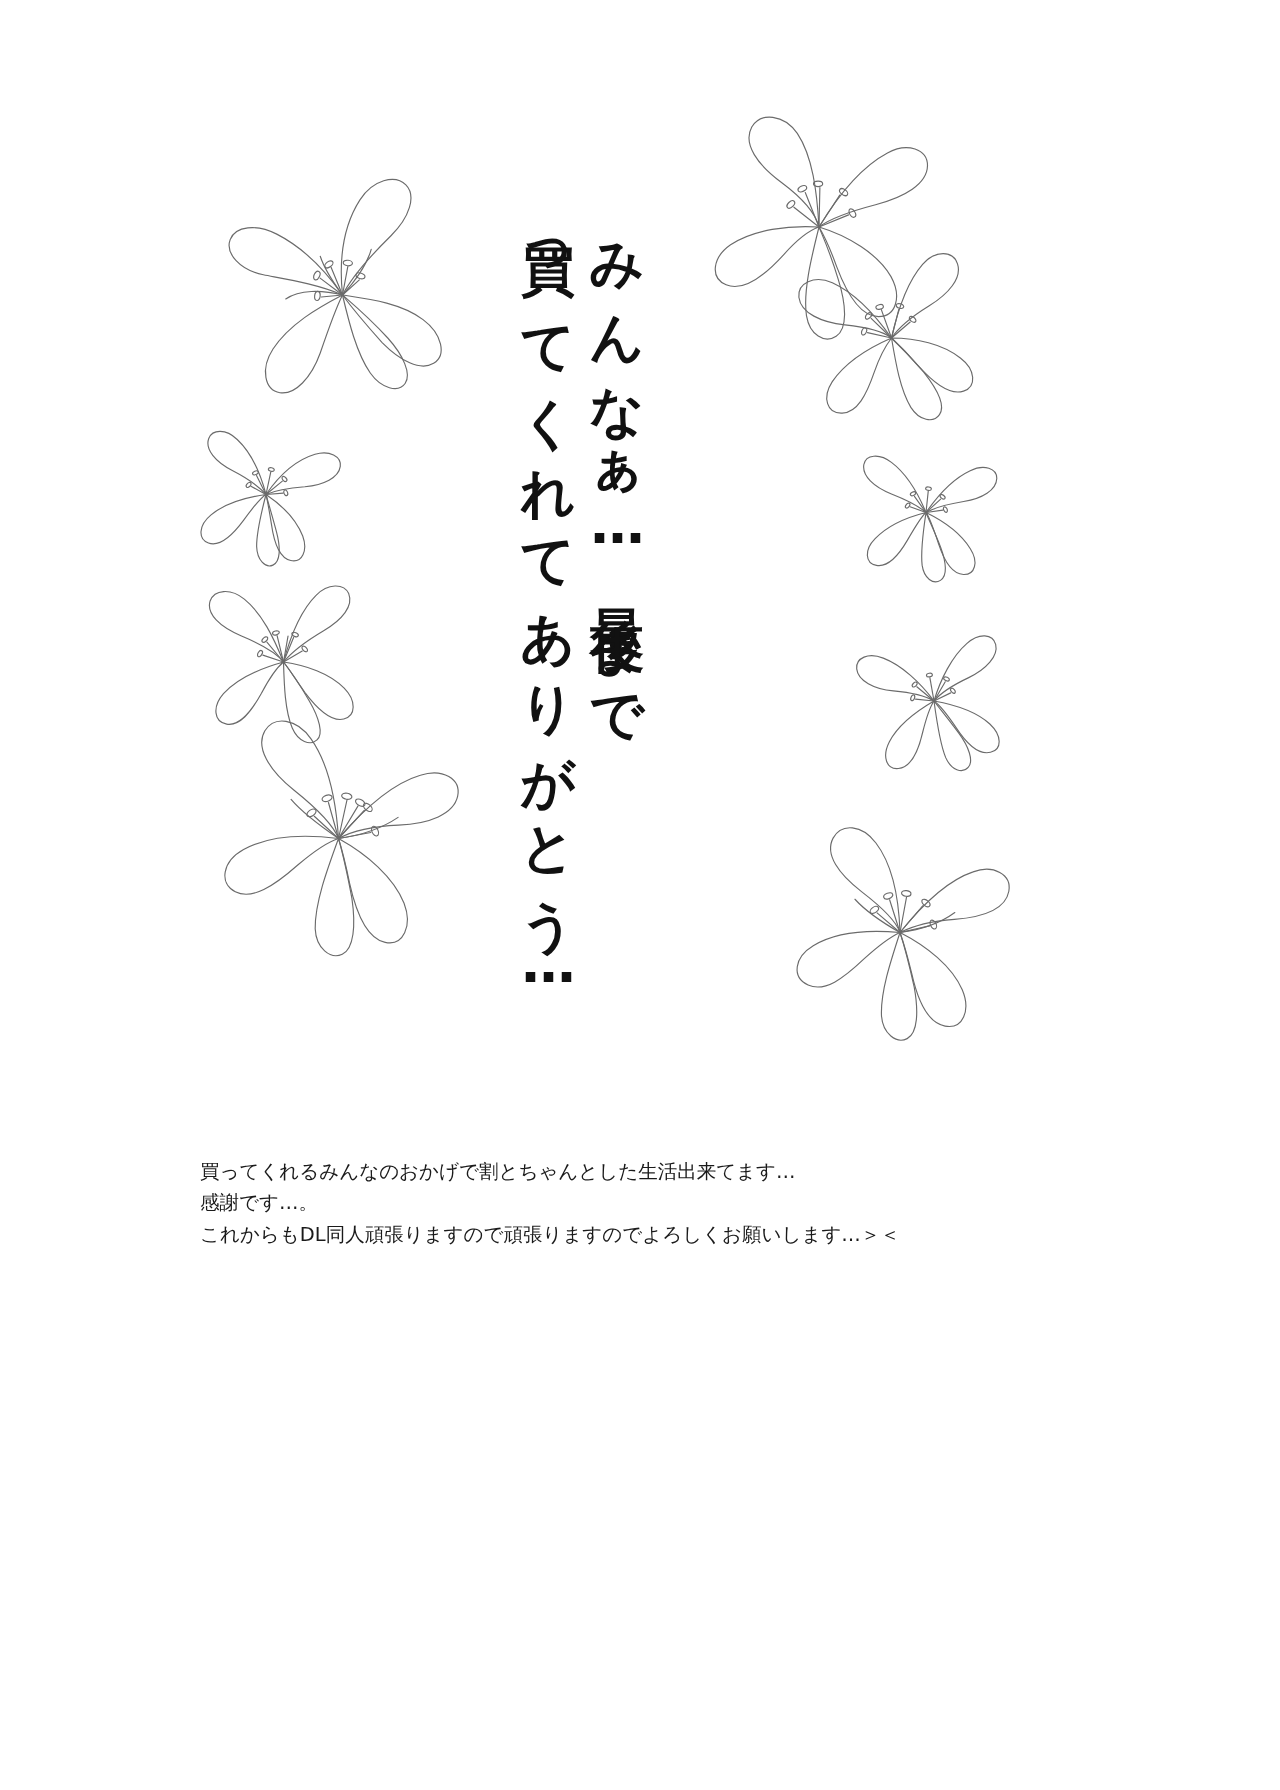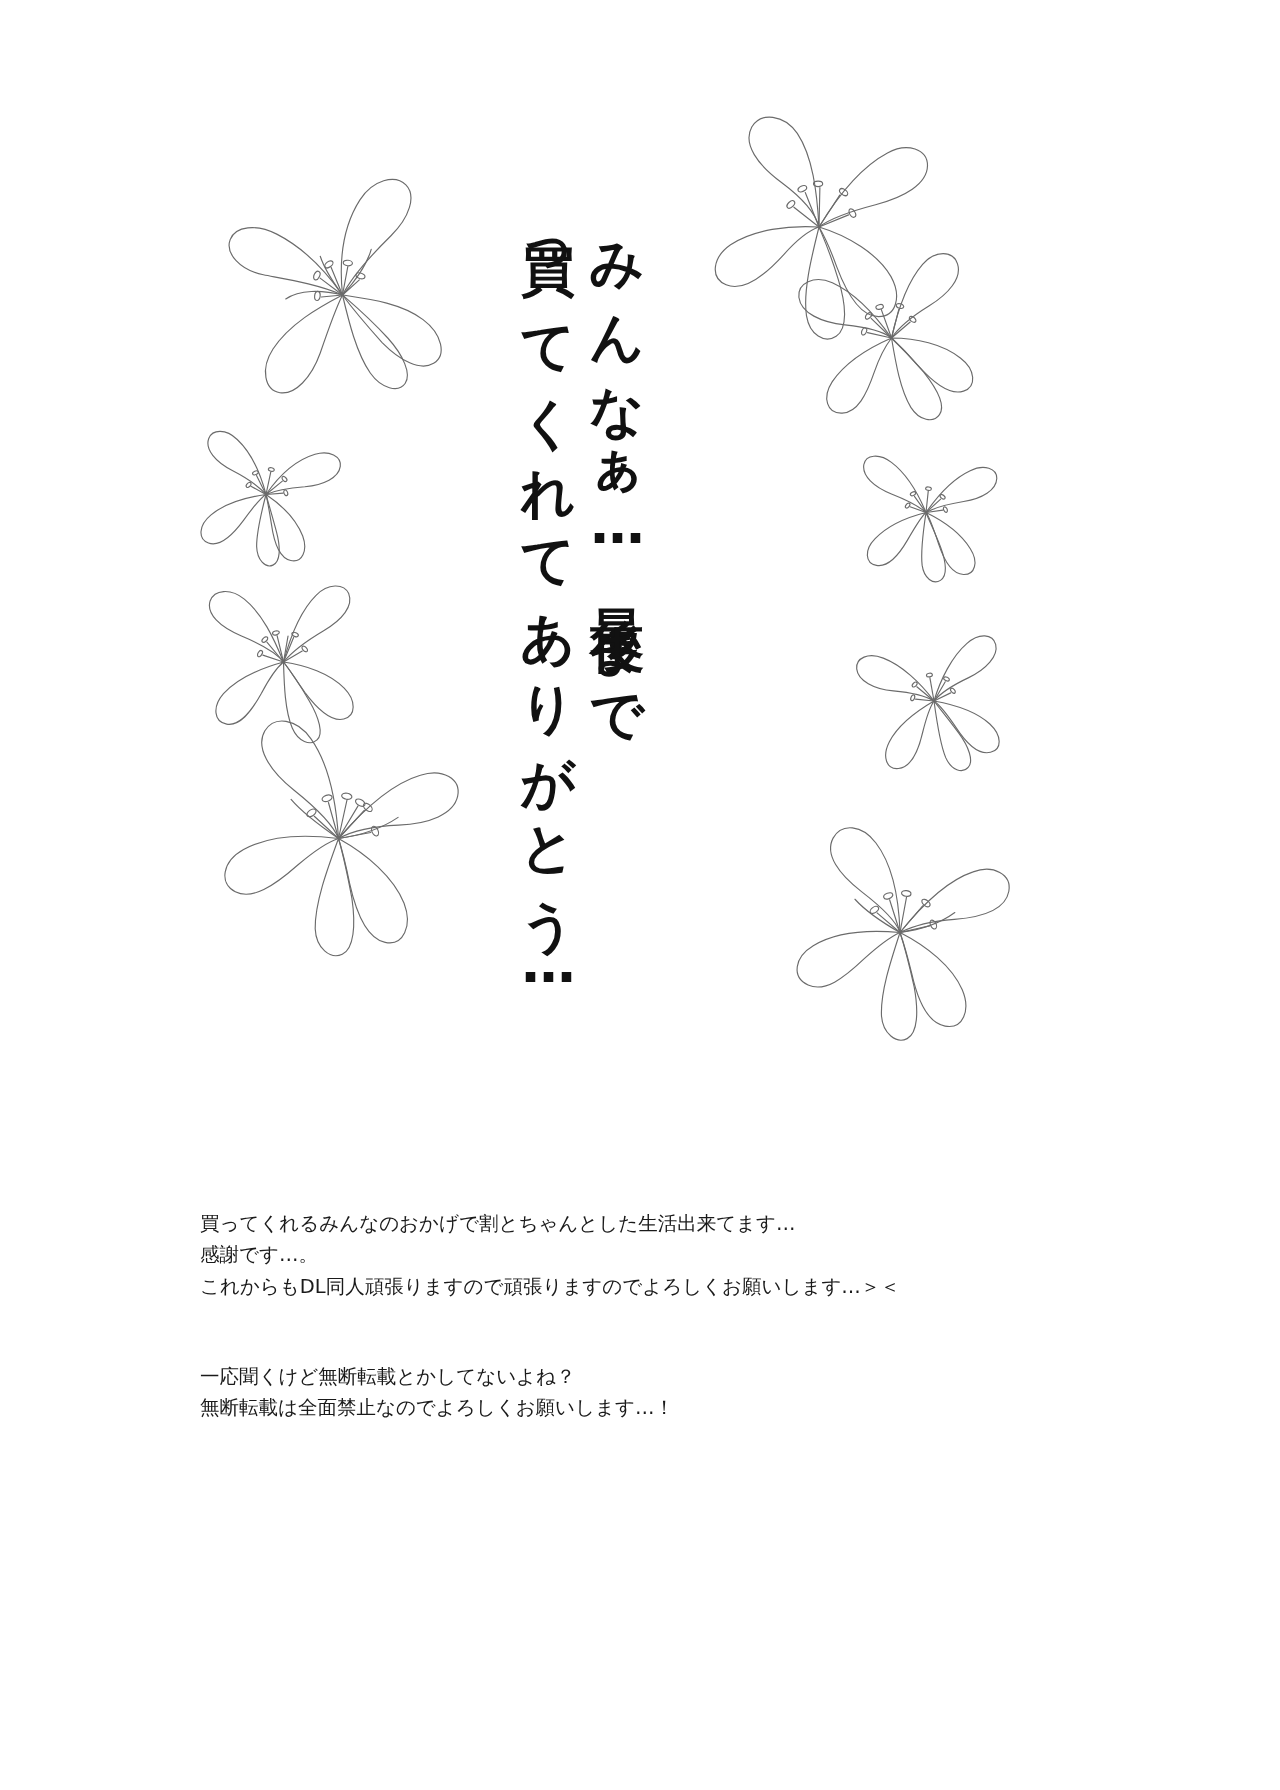--- a/index.html
+++ b/index.html
@@ -38,21 +38,21 @@
     letter-spacing: 10px;
     line-height: 1.28;
     color: #111111;
     white-space: pre-line;
   }
 
   
   .note {
     position: absolute;
     left: 200px;
-    top: 1176px;
+    top: 1124px;
     width: 900px;
     font-family: "DejaVu Sans", sans-serif;
     font-size: 19.5px;
     line-height: 1.62;
     color: #1a1a1a;
     white-space: pre-line;
   }
   .note-block + .note-block {
     margin-top: 27px;
   }
@@ -274,17 +274,15 @@
     </svg>
   </div>
 
   <div class="headline">みんなぁ…最後まで
 買ってくれてありがとう…</div>
 
   <div class="note">
     <div class="note-block">買ってくれるみんなのおかげで割とちゃんとした生活出来てます…
 感謝です…。
 これからもDL同人頑張りますので頑張りますのでよろしくお願いします…＞＜</div>
-    <div class="note-block">一応聞くけど無断転載とかしてないよね？
-無断転載は全面禁止なのでよろしくお願いします…！</div>
   </div>
 
 </div>
 
 </body></html>

